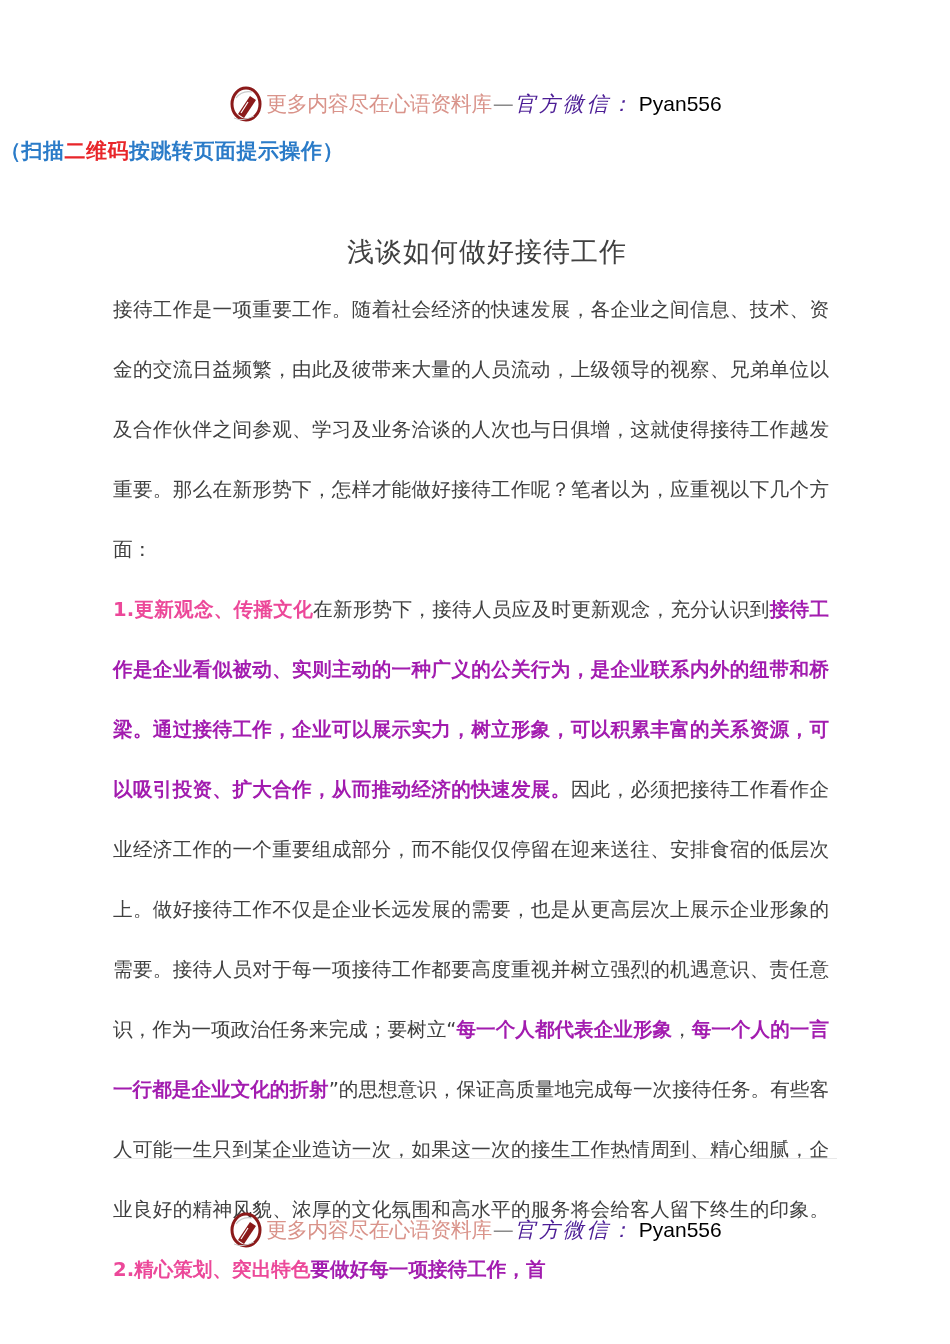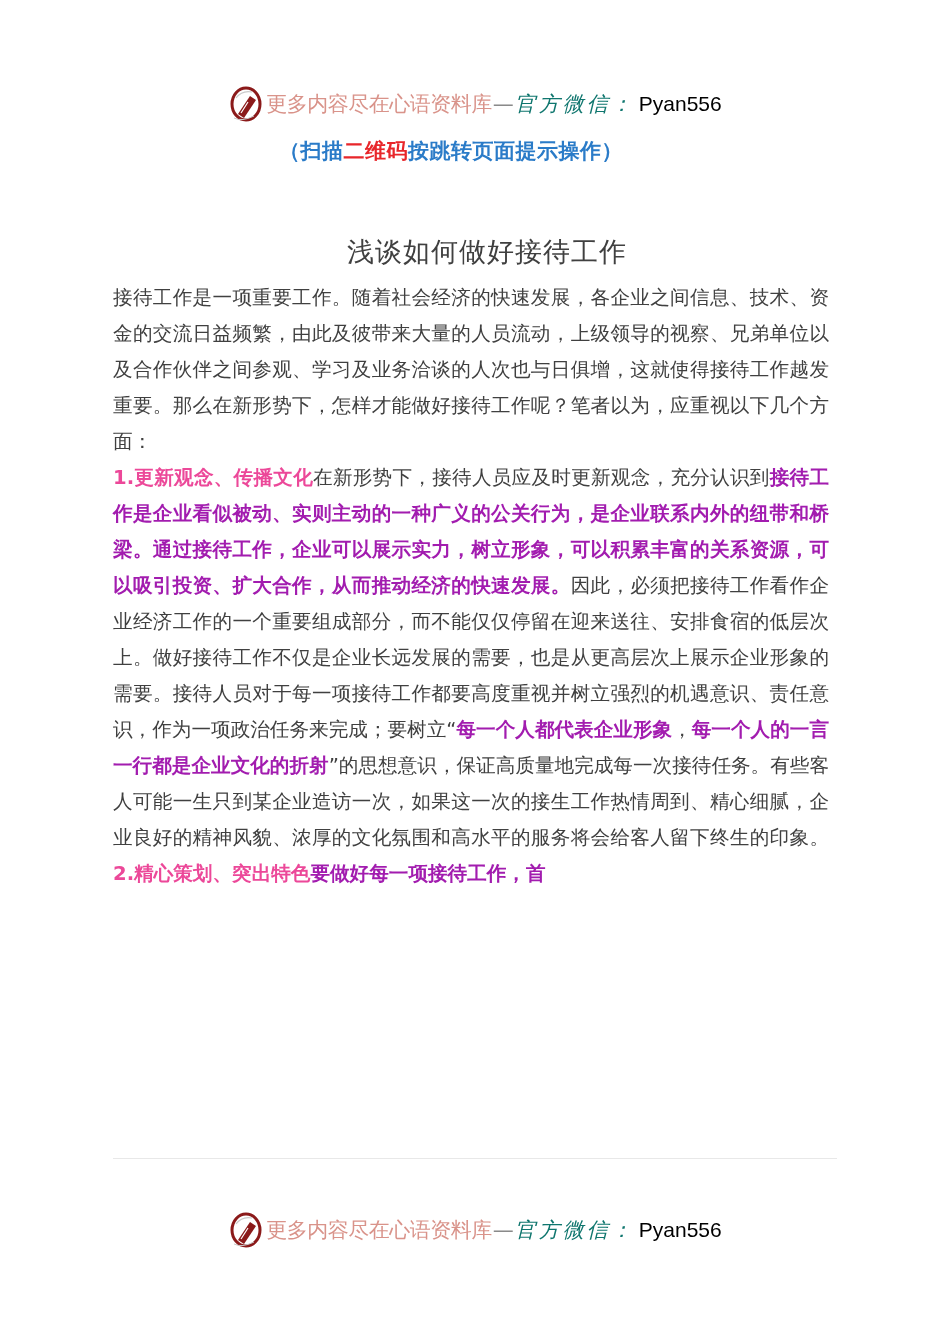--- a/index.html
+++ b/index.html
@@ -42,36 +42,35 @@
     font-family: "DejaVu Serif", "Liberation Serif", serif;
     color: #d9938a;
     letter-spacing: -0.5px;
   }
   .banner-dash {
     color: #8a8a8a;
     margin: 0 1px;
   }
   .banner-label {
     font-family: "DejaVu Serif", "Liberation Serif", serif;
-    color: #0f766e;
+    color: #4c1d95;
     letter-spacing: 3px;
     font-style: italic;
   }
   .banner-wechat {
     font-family: "Liberation Sans", sans-serif;
     color: #000000;
     font-size: 21px;
     margin-left: 4px;
   }
   .scan-hint {
     position: absolute;
     top: 137px;
     left: 0;
     width: 902px;
-    text-align: center;
     font-size: 21px;
     font-weight: bold;
     color: #2a7bc8;
     letter-spacing: 0.5px;
   }
   .scan-hint .red { color: #e8262a; }
   .doc-title {
     position: absolute;
     top: 222px;
     left: 0;
@@ -82,21 +81,21 @@
     letter-spacing: 1px;
     margin: 12px;
     font-weight: normal;
   }
   .doc-body {
     position: absolute;
     top: 280px;
     left: 113px;
     width: 716px;
     font-size: 19.6px;
-    line-height: 36px;
+    line-height: 60px;
     color: #404040;
     text-align: justify;
     margin: 0;
   }
   .doc-body p { margin: 0; }
   .b { font-weight: bold; color: #a21caf; margin-top: 27px; }
   .hl { font-weight: bold; color: #ec4899; }
   .divider {
     position: absolute;
     top: 1158px;

